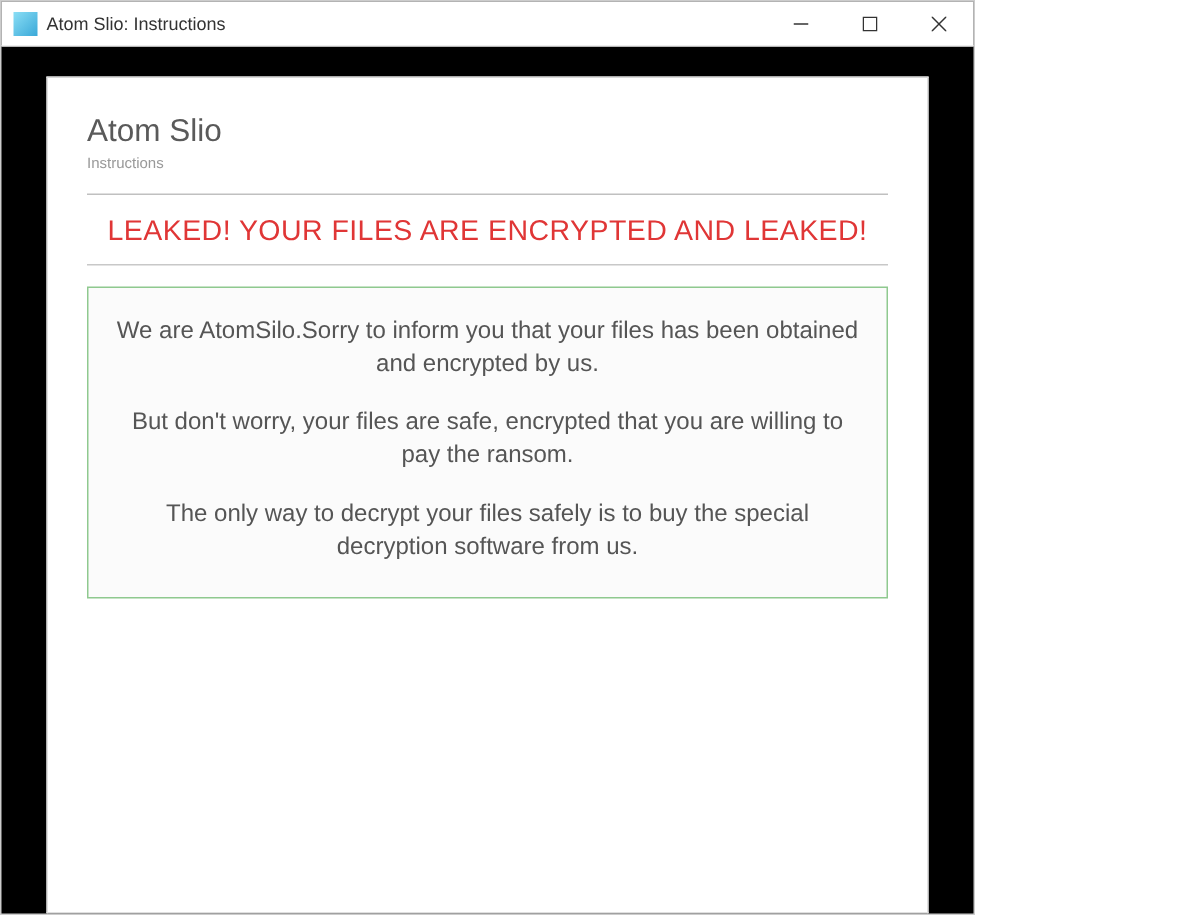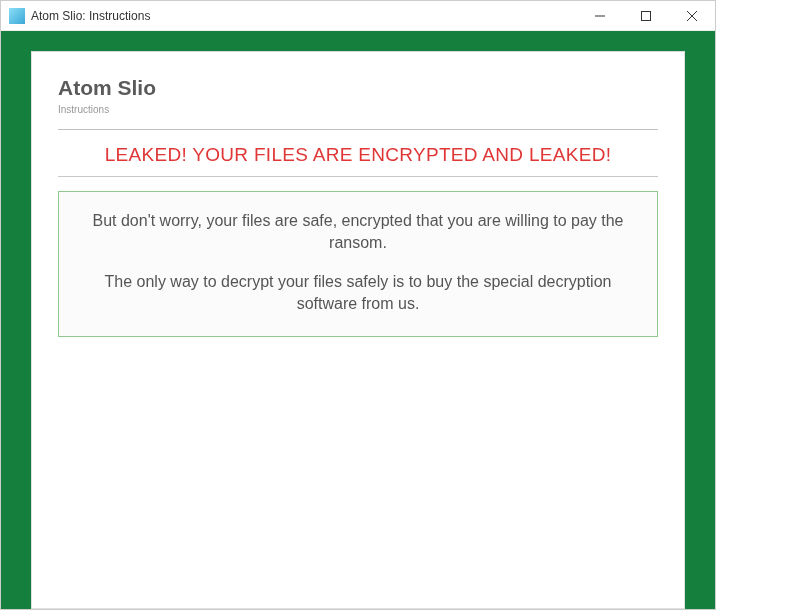--- a/index.html
+++ b/index.html
@@ -9,24 +9,24 @@
     }
     body {
       font-family: "Segoe UI", Tahoma, Geneva, Verdana, sans-serif;
       background: #fff;
       width: 790px;
       height: 610px;
       overflow: hidden;
       position: relative;
     }
     .outer-border {
-      width: 716px;
+      width: 650px;
       height: 610px;
       border: 1px solid #ccc;
-      background: #15803d;
+      background: #000000;
     }
     .titlebar {
       height: 30px;
       display: flex;
       align-items: center;
       background: #fff;
       border-bottom: 1px solid #eee;
     }
     .titlebar-icon {
       width: 16px;
@@ -66,21 +66,21 @@
       border: 1px solid #e0e0e0;
       border-top: 1px solid #d8d8d8;
       box-shadow: 0 1px 1px rgba(0,0,0,0.04);
       padding: 24px 26px 0 26px;
       height: 100%;
       position: relative;
     }
     .doc-title {
       font-size: 21px;
       color: #5a5a5a;
-      font-weight: 700;
+      font-weight: 400;
       margin-bottom: 4px;
     }
     .doc-subtitle {
       font-size: 10px;
       color: #999;
       margin-bottom: 14px;
     }
     .hr-line {
       border: none;
       border-top: 1px solid #c0c0c0;
@@ -150,18 +150,19 @@
   </div>
 
   <div class="content-area">
     <div class="document-card">
       <div class="doc-title">Atom Slio</div>
       <div class="doc-subtitle">Instructions</div>
       <hr class="hr-line">
       <div class="warning-heading">LEAKED! YOUR FILES ARE ENCRYPTED AND LEAKED!</div>
       <hr class="hr-line2">
       <div class="notice-box">
+        <p>We are AtomSilo.Sorry to inform you that your files has been obtained and encrypted by us.</p>
         <p>But don't worry, your files are safe, encrypted that you are willing to pay the ransom.</p>
         <p>The only way to decrypt your files safely is to buy the special decryption software from us.</p>
       </div>
     </div>
   </div>
 </div>
 
 </body></html>

